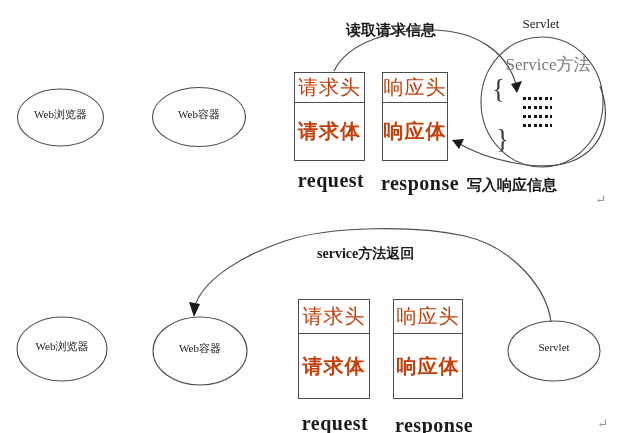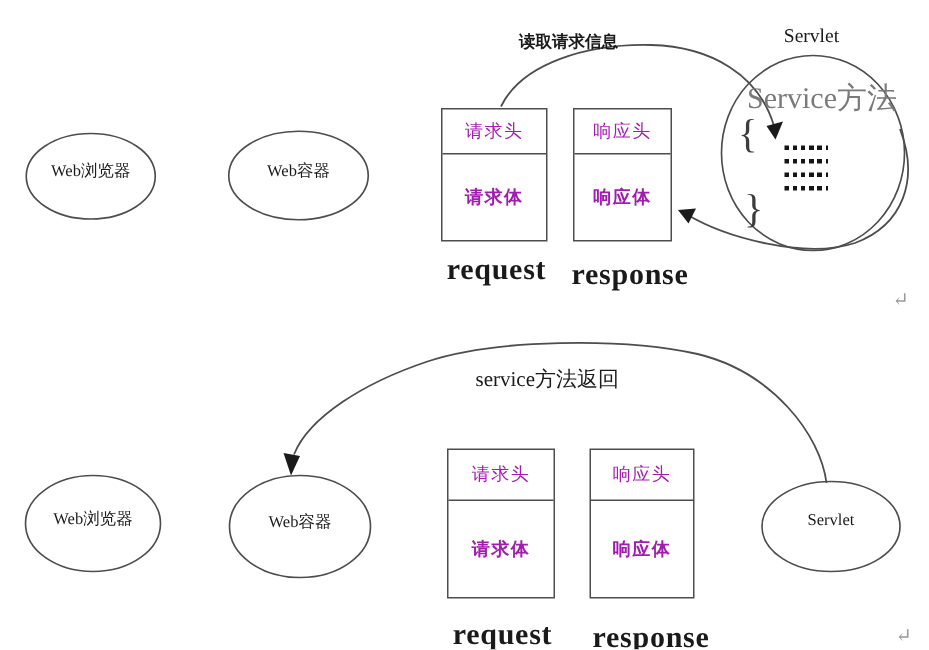--- a/index.html
+++ b/index.html
@@ -8,32 +8,32 @@
     font-family:"Liberation Serif","DejaVu Serif",serif;color:#1a1a1a;
   }
   .stage svg{position:absolute;left:0;top:0;width:619px;height:433px;}
   .shape{fill:none;stroke:#4d4d4d;stroke-width:1.1;}
   .arc{fill:none;stroke:#4d4d4d;stroke-width:1.2;}
   .arrowhead{fill:#1a1a1a;stroke:none;}
   .lbl{position:absolute;white-space:nowrap;line-height:1.15;}
   .center{text-align:center;}
   .ellipse-label{font-size:11px;}
   .caption{font-size:20px;font-weight:bold;letter-spacing:0.5px;}
-  .arrow-label{font-size:11px;font-weight:600;}
+  .arrow-label{font-size:15px;font-weight:600;}
   .servlet-title{font-size:13px;}
-  .service-method{font-size:20px;color:#7a7a7a;}
+  .service-method{font-size:17px;color:#7a7a7a;}
   .brace{font-size:27px;color:#3c3c3c;line-height:1;}
   .pmark{font-size:13px;color:#9a9a9a;}
   .hbox{
     position:absolute;border:1px solid #4d4d4d;background:#fff;
     display:flex;flex-direction:column;box-sizing:border-box;
   }
   .cell{
     display:flex;align-items:center;justify-content:center;
-    font-size:12px;color:#a21caf;letter-spacing:1px;
+    font-size:20px;color:#c2410c;letter-spacing:1px;
   }
   .cell.head{border-bottom:1px solid #4d4d4d;flex:none;}
   .cell.body{flex:1;font-weight:bold;}
   .dash-row{
     position:absolute;width:29px;height:3px;
     background:repeating-linear-gradient(90deg,#151515 0 3px,transparent 3px 5.5px);
   }
 </style>
 </head>
 <body>
@@ -85,20 +85,21 @@
   <div class="lbl brace" style="left:492px;top:76px;">{</div>
   <div class="lbl brace" style="left:496px;top:126px;">}</div>
 
   <div class="dash-row" style="left:523px;top:97px;"></div>
   <div class="dash-row" style="left:523px;top:106px;"></div>
   <div class="dash-row" style="left:523px;top:115px;"></div>
   <div class="dash-row" style="left:523px;top:124px;"></div>
 
   <div class="lbl arrow-label" style="left:346px;top:22px;">读取请求信息</div>
 
+  <div class="lbl arrow-label" style="left:467px;top:177px;">写入响应信息</div>
 
   <div class="lbl pmark" style="left:595px;top:193px;">↵</div>
 
   <div class="lbl ellipse-label center" style="left:12px;top:340px;width:100px;">Web浏览器</div>
 
   <div class="lbl ellipse-label center" style="left:150px;top:342px;width:100px;">Web容器</div>
 
   <div class="hbox" style="left:298px;top:299px;width:72px;height:100px;">
     <div class="cell head" style="height:33px;">请求头</div>
     <div class="cell body">请求体</div>
@@ -107,17 +108,17 @@
   <div class="hbox" style="left:393px;top:299px;width:70px;height:100px;">
     <div class="cell head" style="height:33px;">响应头</div>
     <div class="cell body">响应体</div>
   </div>
 
   <div class="lbl caption center" style="left:295px;top:412px;width:80px;">request</div>
   <div class="lbl caption center" style="left:394px;top:414px;width:80px;">response</div>
 
   <div class="lbl ellipse-label center" style="left:504px;top:341px;width:100px;">Servlet</div>
 
-  <div class="lbl arrow-label" style="left:317px;top:246px;font-size:14px;font-weight:normal;">service方法返回</div>
+  <div class="lbl arrow-label" style="left:317px;top:246px;font-size:14px;font-weight:bold;">service方法返回</div>
 
   <div class="lbl pmark" style="left:597px;top:417px;">↵</div>
 
 </div>
 
 </body></html>

